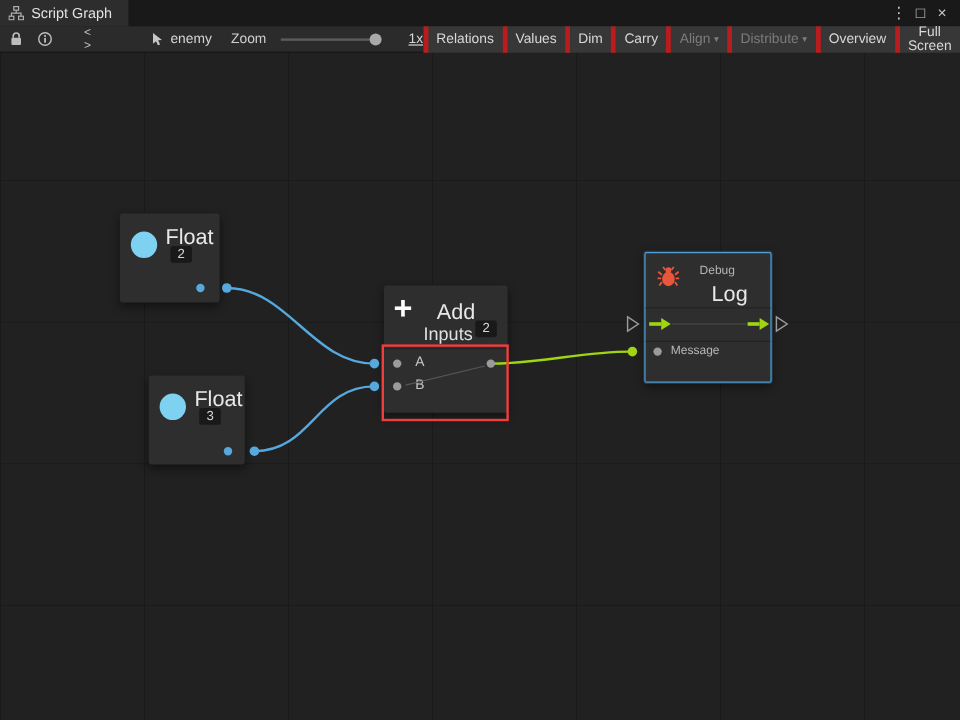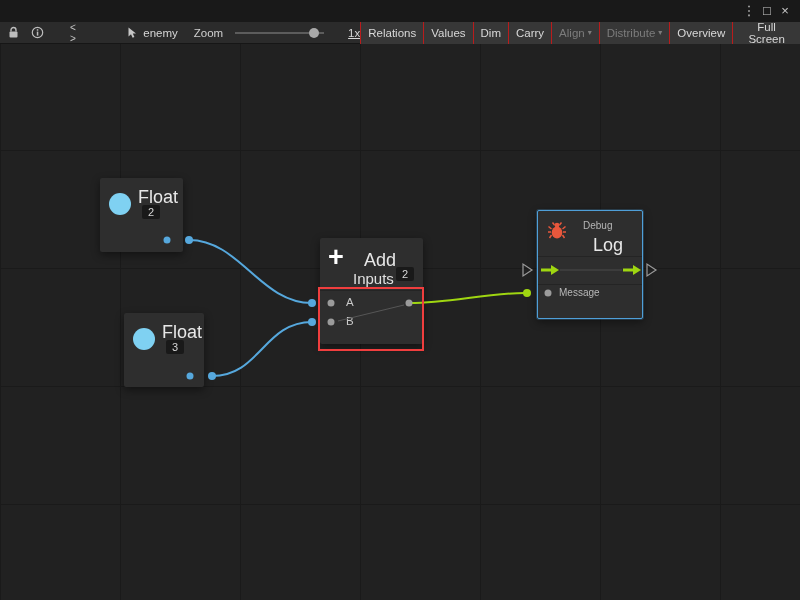--- a/index.html
+++ b/index.html
@@ -34,21 +34,21 @@
   .icon-code { margin-left:26px; font-size:10px; letter-spacing:1px; color:#c4c4c4; }
   .target-chip { margin-left:40px; display:flex; align-items:flex-end; gap:5px; color:#d6d6d6; }
   .zoom-label { margin-left:16px; color:#cfcfcf; }
   .zoom-slider { margin-left:12px; position:relative; width:90px; height:12px; }
   .zoom-track { position:absolute; left:0; right:0; top:5px; height:2px; background:#5c5c5c; }
   .zoom-handle { position:absolute; left:74px; top:1px; width:10px; height:10px; border-radius:50%; background:#a9a9a9; }
   .zoom-value { margin-left:24px; color:#d6d6d6;text-decoration:underline; }
 
   .tb-group { margin-left:auto; display:flex; height:22px; }
   .tb-btn {
-    background:#373737; border:none; border-left:1px solid #b91c1c;
+    background:#373737; border:none; border-left:4px solid #b91c1c;
     color:#d8d8d8; font-family:inherit; font-size:11.5px;
     padding:0 7px; height:22px; cursor:default; display:flex; align-items:center; gap:3px;
   }
   .tb-btn.disabled { color:#7c7c7c; }
   .dd { font-size:8px; }
 
   
   .canvas {
     position:absolute; top:44px; left:0; width:800px; height:556px;
     background-color:#212121;
@@ -109,20 +109,31 @@
 
   .red-box {
     position:absolute; left:318px; top:243px; width:106px; height:64px;
     border:2px solid var(--highlight-red,#f03e3e); z-index:4; pointer-events:none;
   }
 </style>
 </head>
 <body>
 
 <div class="titlebar">
+  <div class="tab">
+    <svg width="13" height="12" viewBox="0 0 13 12">
+      <g fill="none" stroke="#b0b0b0" stroke-width="1">
+        <rect x="4.5" y="0.5" width="4" height="3"></rect>
+        <rect x="0.5" y="8.5" width="4" height="3"></rect>
+        <rect x="8.5" y="8.5" width="4" height="3"></rect>
+        <path d="M6.5,3.5 V6 M2.5,8.5 V6 H10.5 V8.5"></path>
+      </g>
+    </svg>
+    <span>Script Graph</span>
+  </div>
   <div class="win-controls">
     <span>⋮</span>
     <span>□</span>
     <span>×</span>
   </div>
 </div>
 
 <div class="toolbar">
   <span class="ti icon-lock">
     <svg width="11" height="13" viewBox="0 0 11 13">

